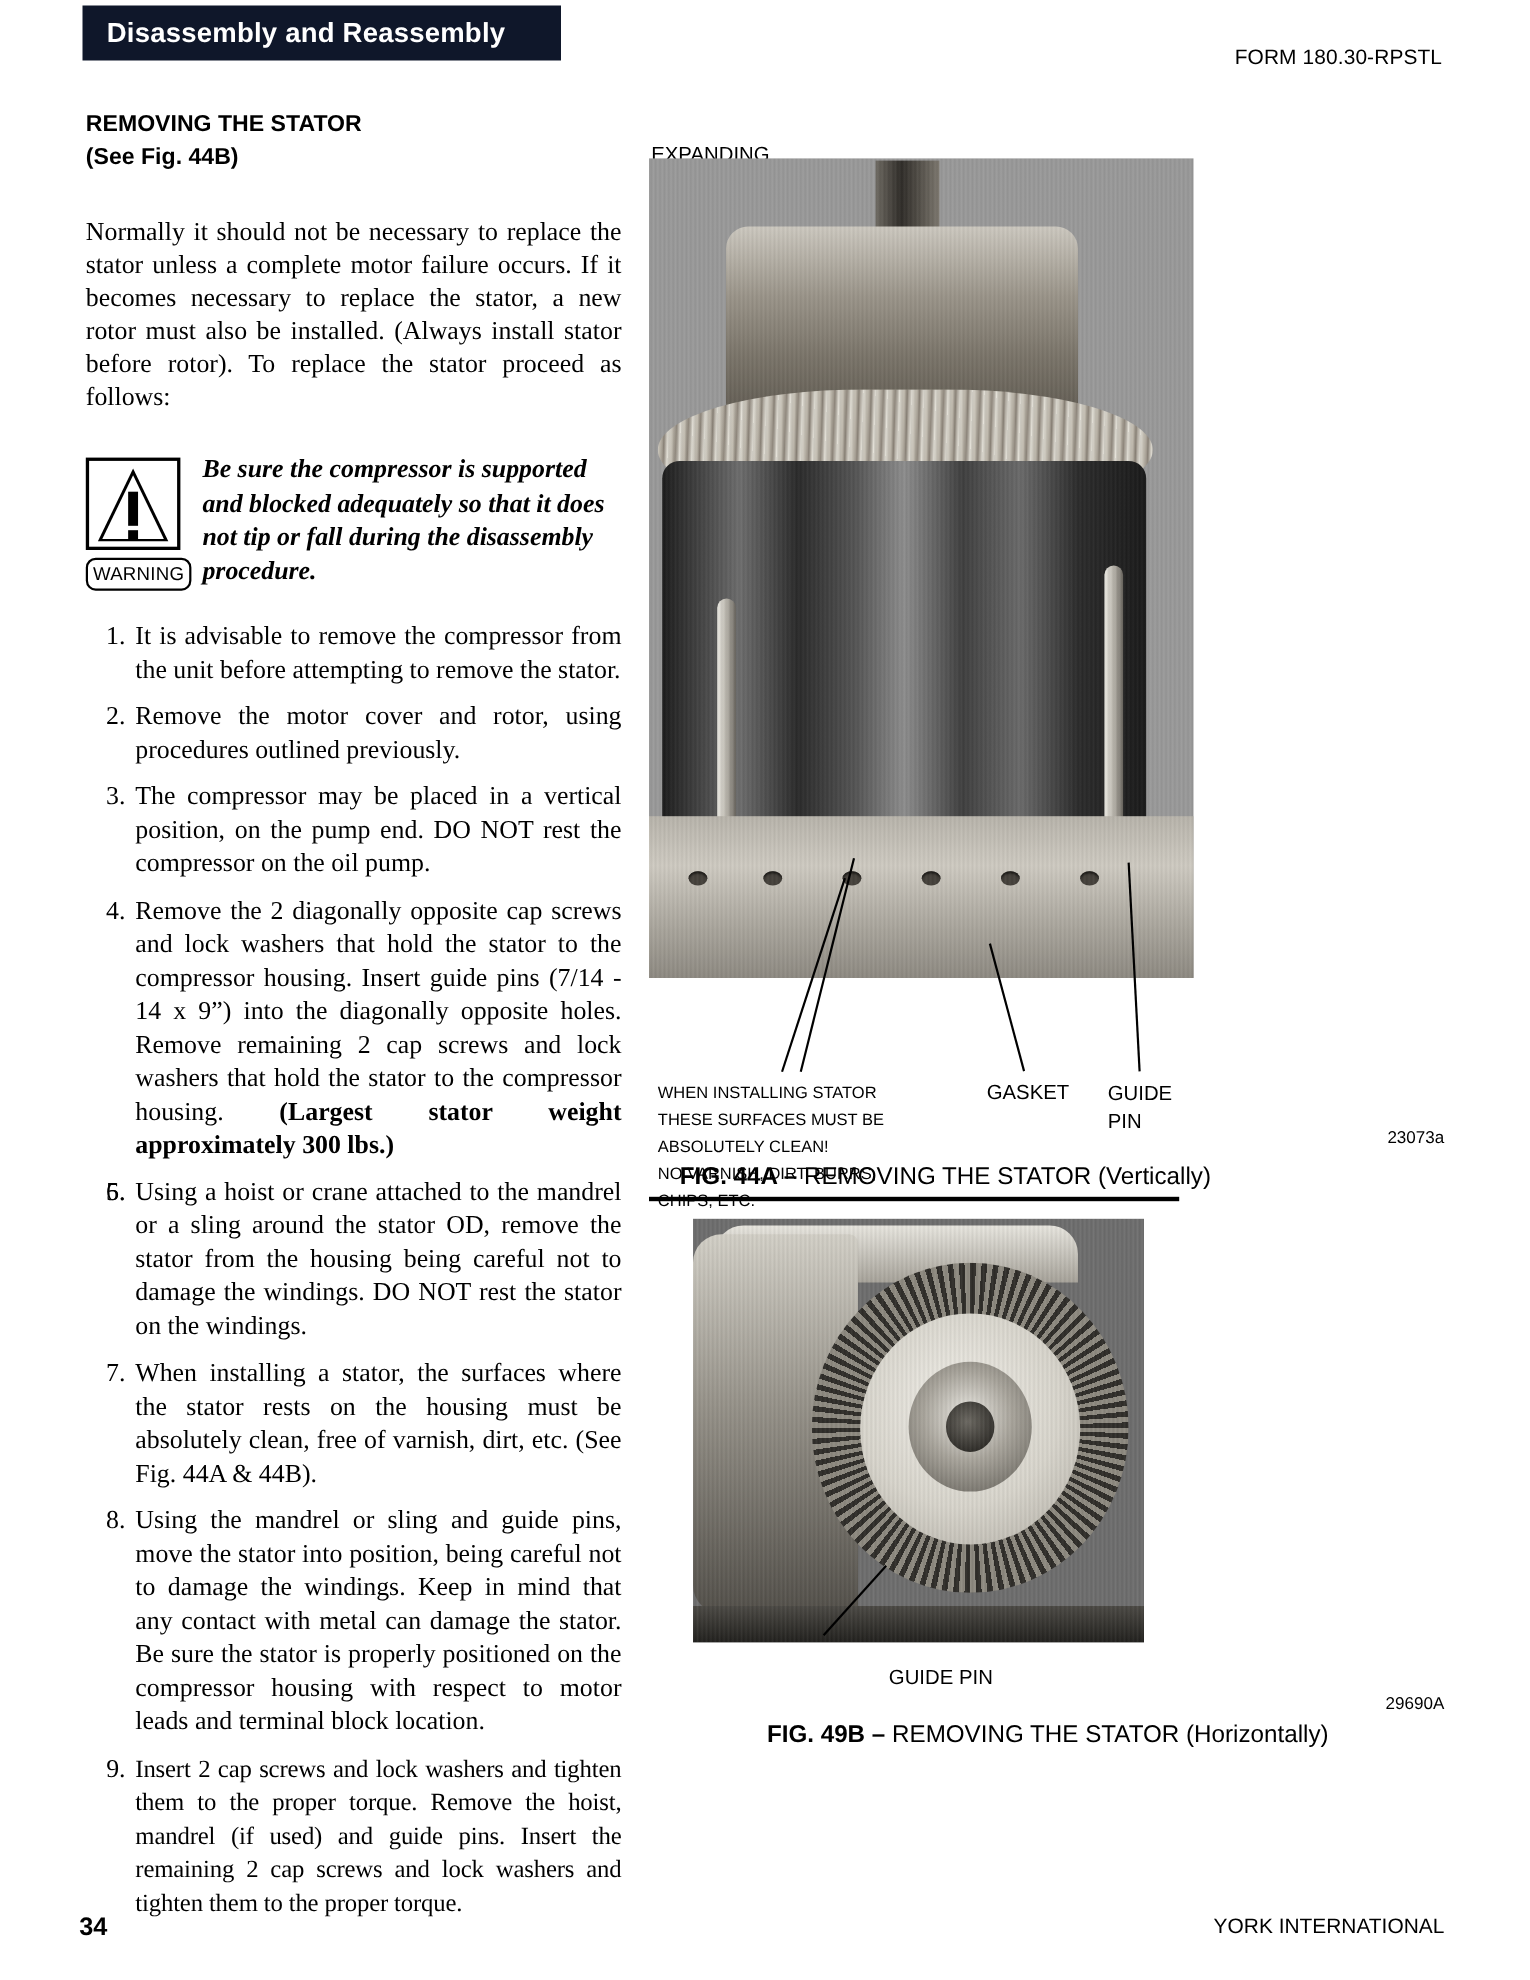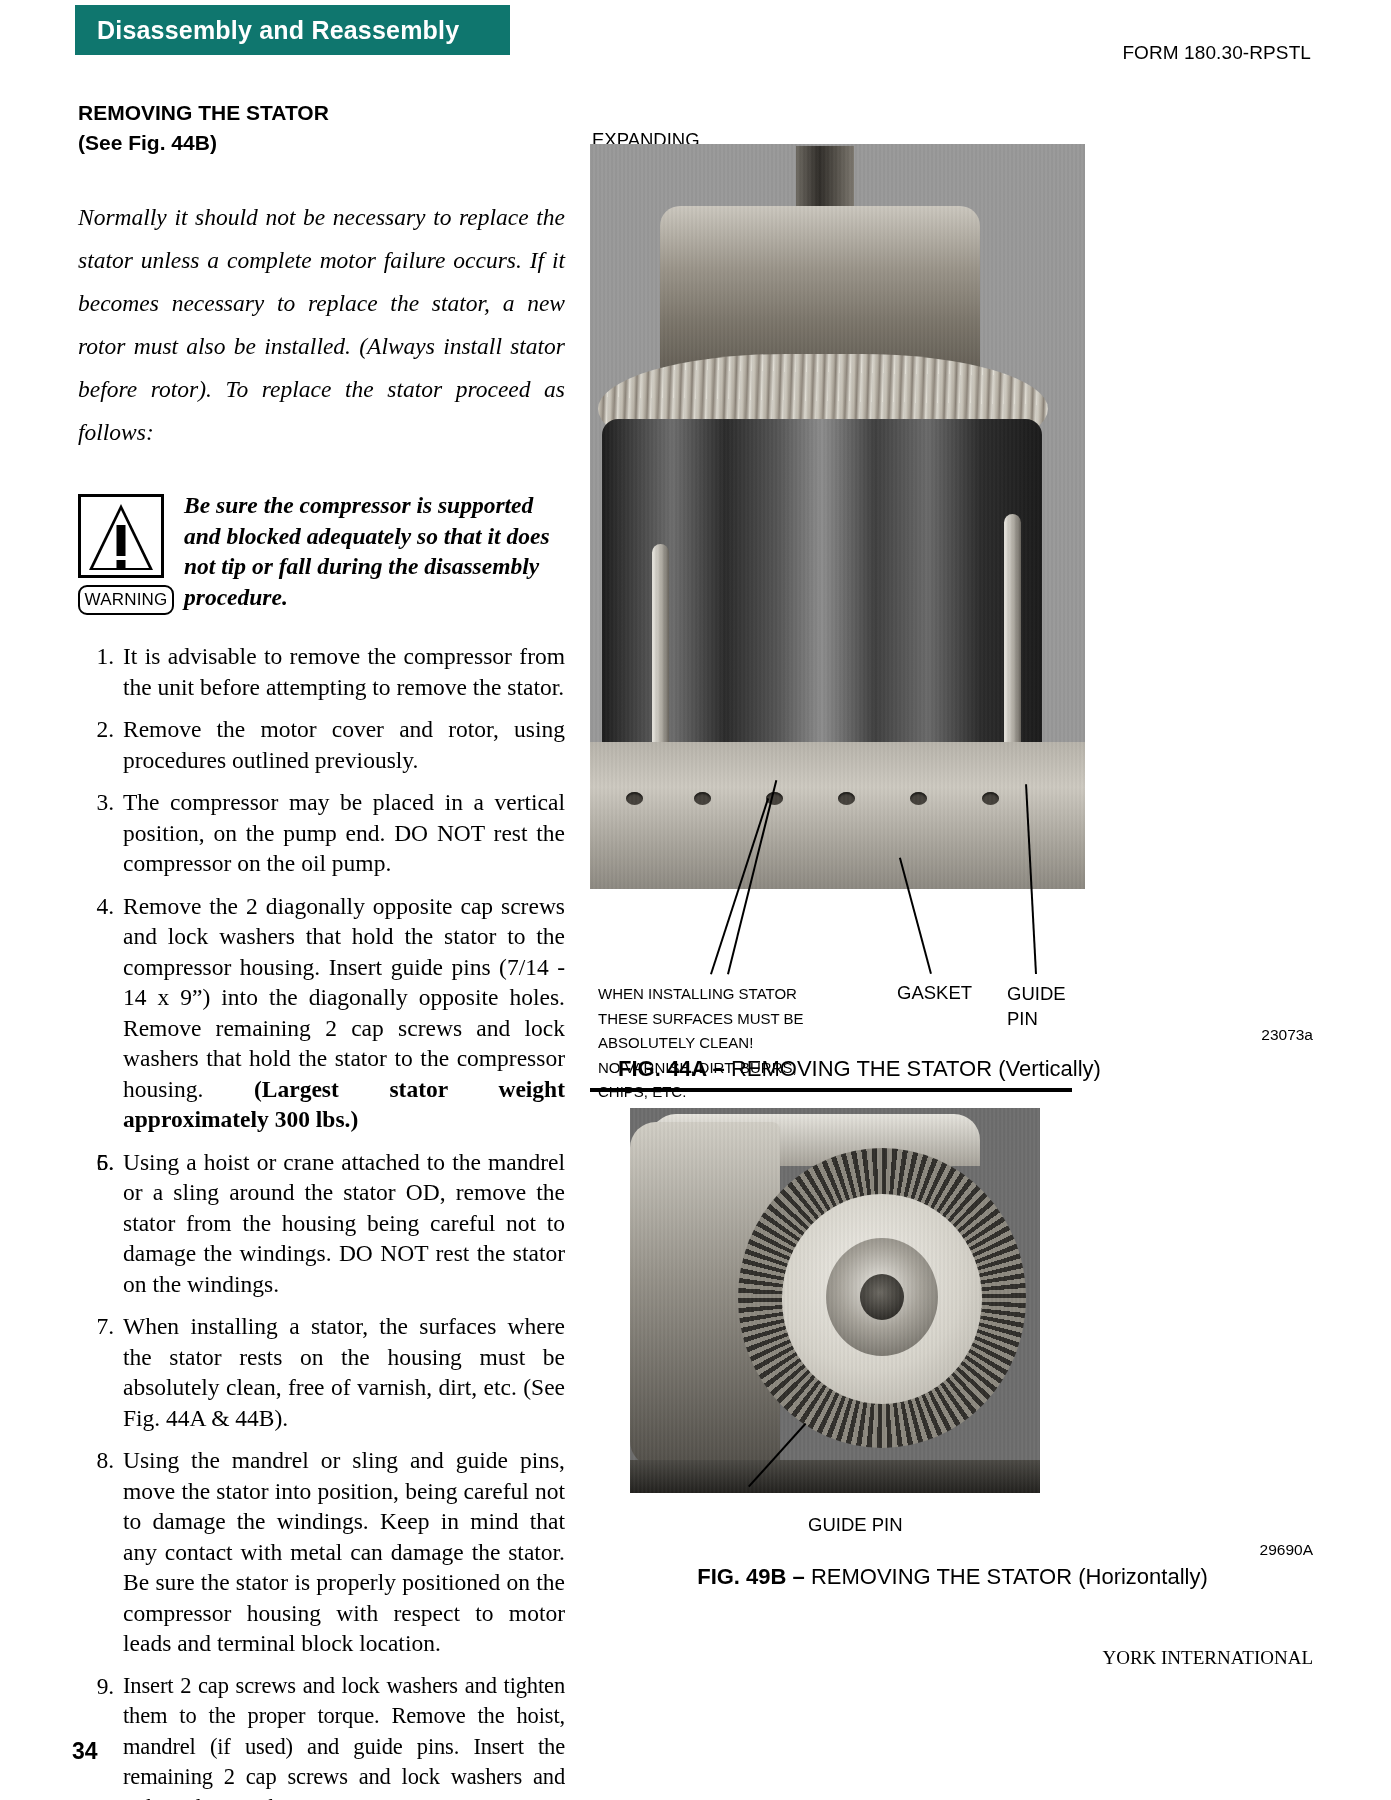--- a/index.html
+++ b/index.html
@@ -16,21 +16,21 @@
     overflow: hidden;
   }
 
   
   .header-band {
     position: absolute;
     left: 75px;
     top: 5px;
     width: 435px;
     height: 50px;
-    background: #0f766e;
+    background: #0f172a;
     display: flex;
     align-items: center;
   }
   .header-band-title {
     color: #ffffff;
     font-family: "Liberation Sans", sans-serif;
     font-weight: bold;
     font-size: 25px;
     letter-spacing: 0.2px;
     padding-left: 22px;
@@ -56,23 +56,22 @@
     font-weight: bold;
     font-size: 21px;
     line-height: 30px;
     margin: 0;
   }
   .section-title .line2 { display: block; }
 
   .intro-para {
     margin: 38px 0 0 0;
     font-size: 23.5px;
-    line-height: 43px;
+    line-height: 30px;
     text-align: justify;
-    font-style: italic;
   }
 
   
   .warning-block {
     margin-top: 36px;
     display: flex;
     align-items: flex-start;
   }
   .warning-symbol {
     width: 98px;
@@ -450,22 +449,22 @@
   .caption-b {
     position: absolute;
     left: 0px;
     top: 1466px;
     width: 725px;
     text-align: center;
   }
   .footer-right {
     position: absolute;
     right: 78px;
-    top: 1647px;
-    font-family: Liberation Serif, serif;
+    top: 1741px;
+    font-family: Liberation Sans, sans-serif;
     font-size: 19px;
     margin-left: 12px;
   }
 </style>
 </head>
 <body>
 
 <div class="header-band">
   <span class="header-band-title">Disassembly and Reassembly</span>
 </div>

